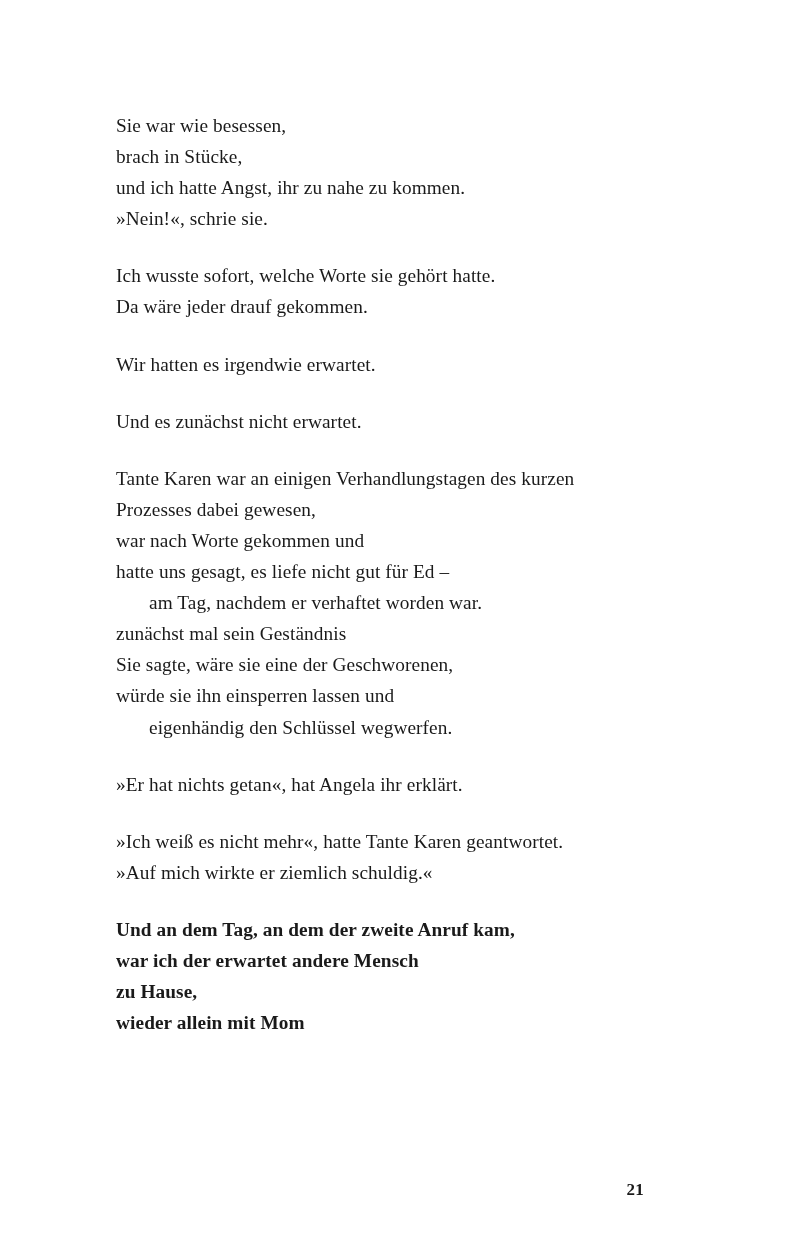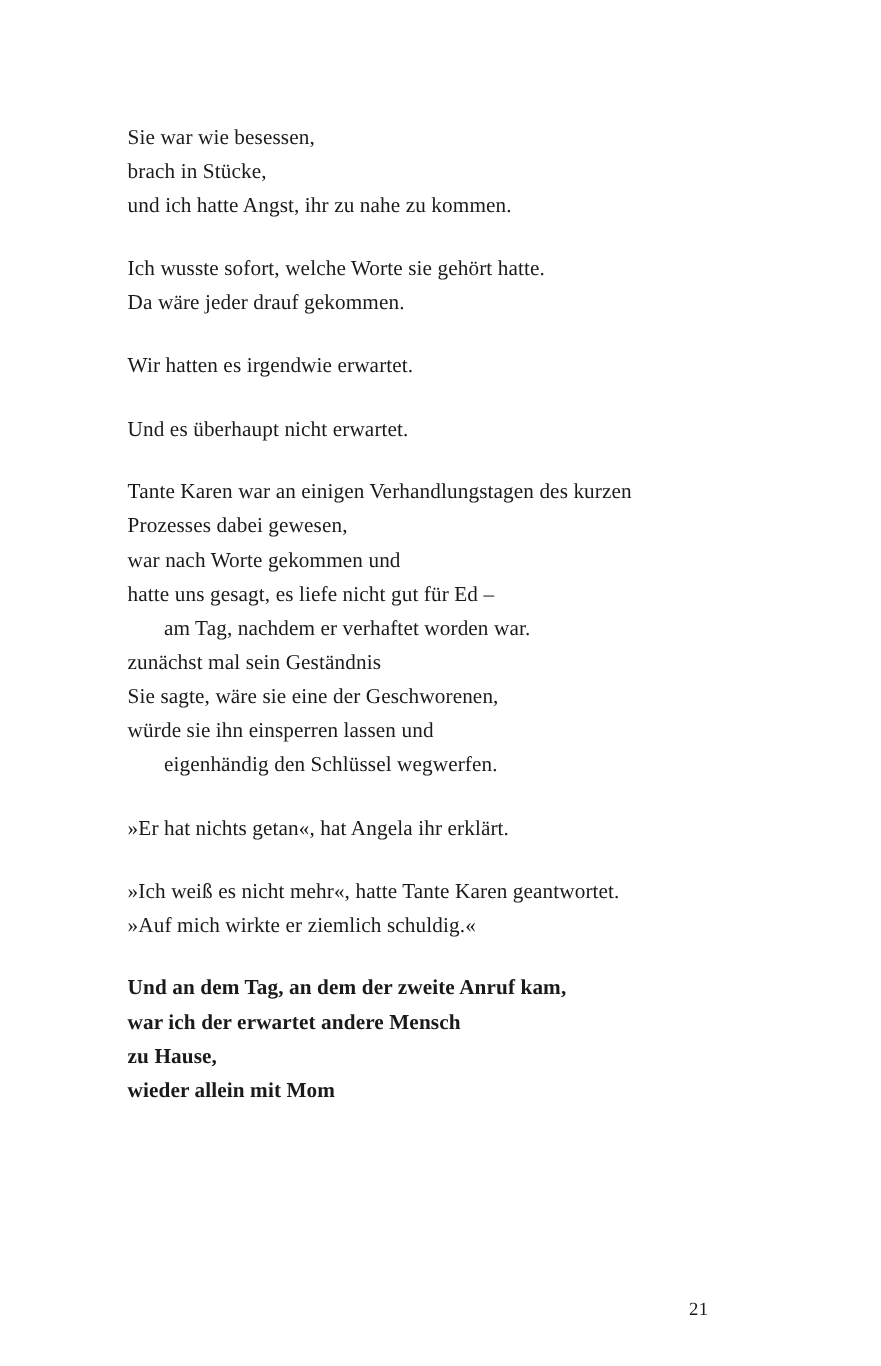--- a/index.html
+++ b/index.html
@@ -40,43 +40,44 @@
     white-space: pre-wrap;
   }
   .line.indent {
     padding-left: 33px;
   }
   .folio {
     position: absolute;
     right: 83px;
     bottom: 42px;
     font-size: 17px;
-    font-weight: normal;
+    font-weight: bold;
     letter-spacing: 0.3px;
   }
 </style>
 </head>
 <body>
 
 <div class="page">
   <div class="text-block">
       <div class="stanza">
         <div class="line">Sie war wie besessen,</div>
         <div class="line">brach in Stücke,</div>
         <div class="line">und ich hatte Angst, ihr zu nahe zu kommen.</div>
+        <div class="line">»Nein!«, schrie sie.</div>
       </div>
       <div class="stanza">
         <div class="line">Ich wusste sofort, welche Worte sie gehört hatte.</div>
         <div class="line">Da wäre jeder drauf gekommen.</div>
       </div>
       <div class="stanza">
         <div class="line">Wir hatten es irgendwie erwartet.</div>
       </div>
       <div class="stanza">
-        <div class="line">Und es überhaupt nicht erwartet.</div>
+        <div class="line">Und es zunächst nicht erwartet.</div>
       </div>
       <div class="stanza">
         <div class="line">Tante Karen war an einigen Verhandlungstagen des kurzen</div>
         <div class="line">Prozesses dabei gewesen,</div>
         <div class="line">war nach Worte gekommen und</div>
         <div class="line">hatte uns gesagt, es liefe nicht gut für Ed –</div>
         <div class="line indent">am Tag, nachdem er verhaftet worden war.</div>
         <div class="line">zunächst mal sein Geständnis</div>
         <div class="line">Sie sagte, wäre sie eine der Geschworenen,</div>
         <div class="line">würde sie ihn einsperren lassen und</div>

